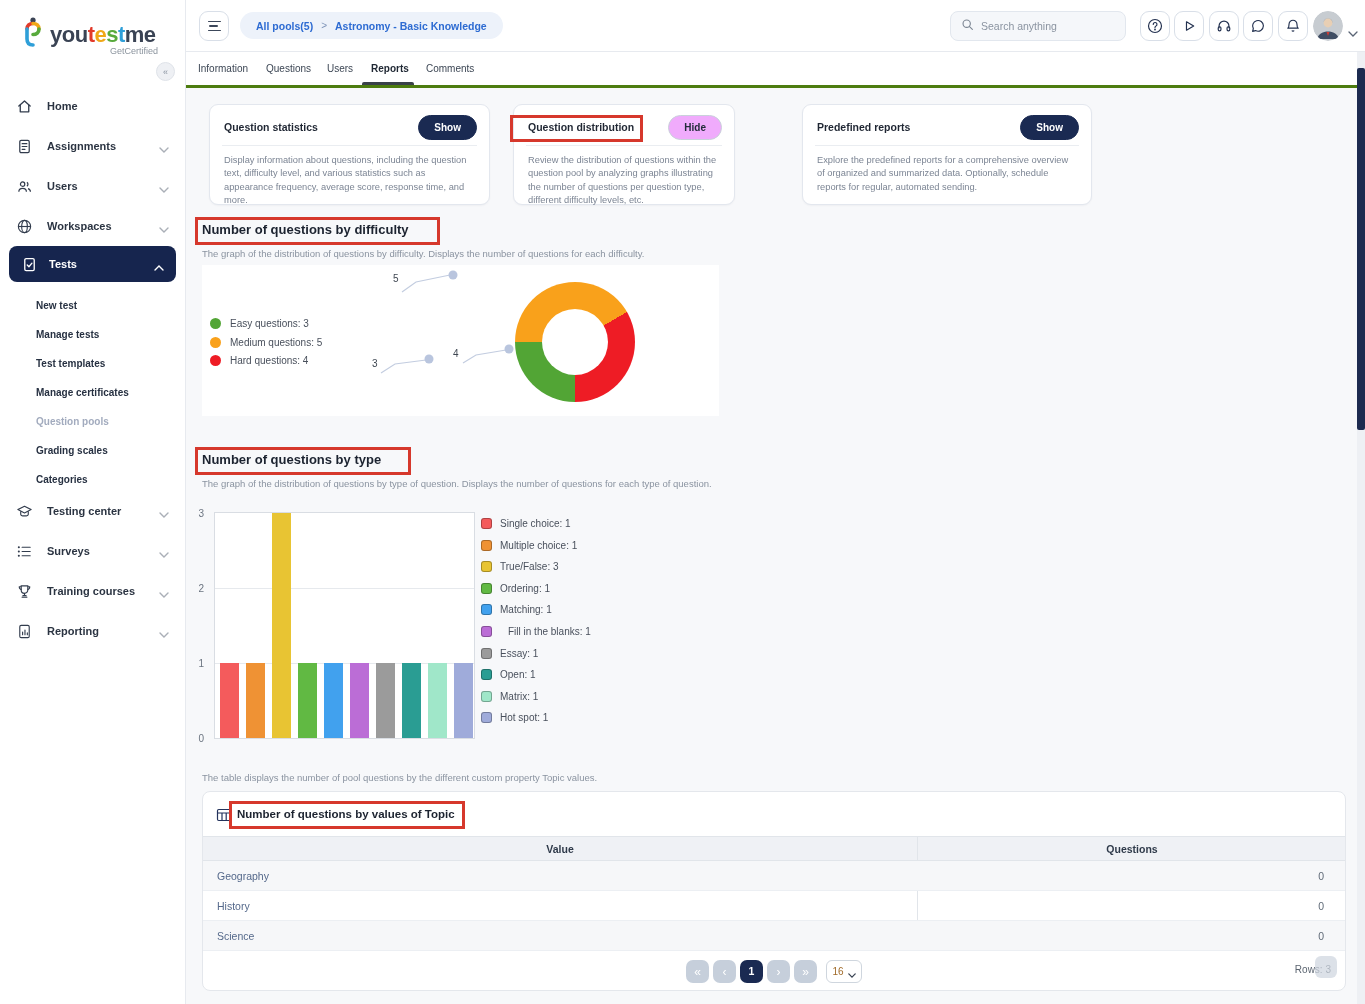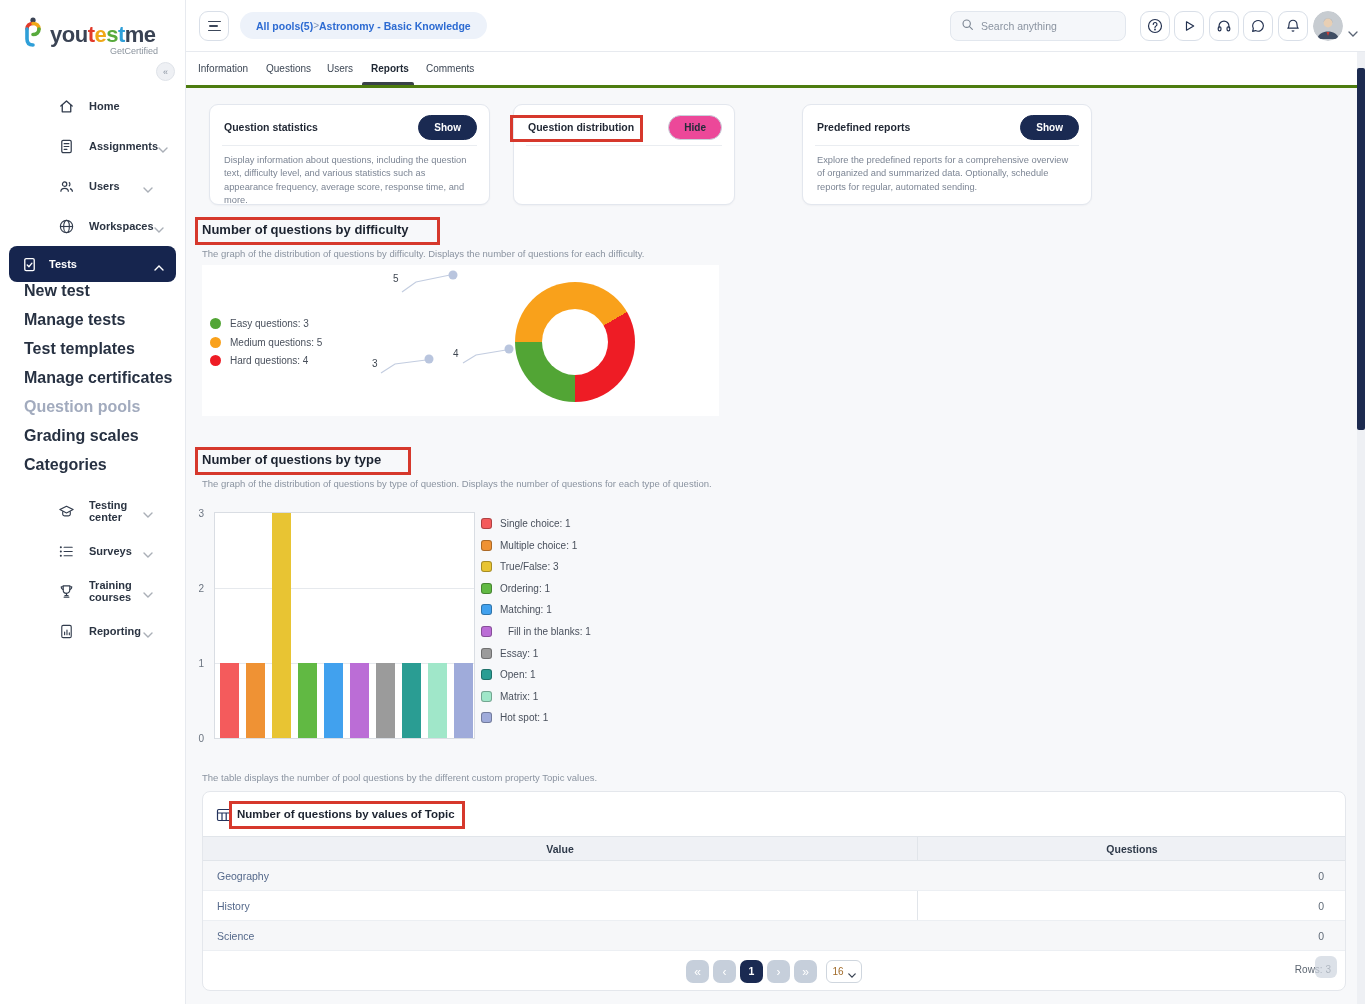--- a/index.html
+++ b/index.html
@@ -8,56 +8,56 @@
   .abs { position:absolute; }
 
   
   #sidebar { position:absolute; left:0; top:0; width:186px; height:1004px; background:#fff; border-right:1px solid #e7eaef; z-index:10; }
   .logo-block { position:relative; height:60px; padding:14px 0 0 22px; }
   .logo-mark { position:absolute; left:22px; top:14px; }
   .wordmark { position:absolute; left:50px; top:22px; font-size:22px; font-weight:bold; letter-spacing:-0.5px; }
   .tagline { position:absolute; left:0; top:46px; width:158px; text-align:right; font-size:9px; color:#8b949e; }
   .collapse-btn { position:absolute; left:156px; top:62px; width:19px; height:19px; border-radius:50%; background:#eef0f4; border:1px solid #dfe3e9; color:#8a93a0; font-size:9px; display:flex; align-items:center; justify-content:center; cursor:pointer; }
   #nav { margin-top:26px; }
-  .nav-item { display:flex; align-items:center; height:40px; padding:0 32px; color:#2b3442; font-size:11px; font-weight:bold; cursor:pointer;margin-left:26px; }
+  .nav-item { display:flex; align-items:center; height:40px; padding:0 16px; color:#2b3442; font-size:11px; font-weight:bold; cursor:pointer; }
   .nav-item .nav-ic { width:17px; height:17px; margin-right:14px; color:#323c4d; flex:none; }
   .nav-item .chev { margin-left:auto; color:#55607080; width:10px; height:6px; }
   .nav-item.active { background:#16254e; color:#fff; margin:0 9px; padding:0 12px; border-radius:8px; height:36px; }
   .nav-item.active .nav-ic { color:#fff; margin-right:11px; }
   .nav-item.active .chev { color:#fff; }
-  .sub-item { height:29px; display:flex; align-items:flex-start; padding-left:24px; font-size:16px; font-weight:bold; color:#273142; cursor:pointer; }
+  .sub-item { height:29px; display:flex; align-items:flex-end; padding-left:36px; font-size:10px; font-weight:bold; color:#273142; cursor:pointer; }
   .sub-item.current { color:#a2abbe; }
 
   
   #topbar { position:absolute; left:186px; top:0; width:1179px; height:52px; background:#fff; border-bottom:1px solid #e7eaef; z-index:5; }
   .hamburger { position:absolute; left:13px; top:11px; width:30px; height:30px; border:1px solid #d9dfe8; border-radius:9px; background:#fff; display:flex; flex-direction:column; justify-content:center; align-items:center; gap:3px; cursor:pointer; }
   .hamburger i { display:block; height:1.6px; background:#3c475a; border-radius:2px; }
   .hamburger i:nth-child(1){ width:13px; } .hamburger i:nth-child(2){ width:9px; align-self:flex-start; margin-left:8.5px;} .hamburger i:nth-child(3){ width:13px; }
-  .breadcrumb { position:absolute; left:54px; top:12px; height:27px; background:#edf2fa; border-radius:14px; display:flex; align-items:center; padding:0 16px; font-size:10.5px; font-weight:bold; }
+  .breadcrumb { position:absolute; left:54px; top:12px; height:27px; background:#edf2fa; border-radius:14px; display:flex; align-items:center; padding:0 16px; gap:8px; font-size:10.5px; font-weight:bold; }
   .breadcrumb a { color:#2d6bd2; text-decoration:none; cursor:pointer; }
   .breadcrumb .sep { color:#7d93b8; font-weight:normal; font-size:10px; }
   .searchbox { position:absolute; left:764px; top:11px; width:176px; height:30px; background:#f5f7fa; border:1px solid #e2e7ee; border-radius:8px; display:flex; align-items:center; padding:0 10px; gap:7px; }
   .searchbox input { border:none; outline:none; background:transparent; font-size:10.5px; color:#333; width:130px; font-family:"Liberation Sans", sans-serif; }
   .searchbox input::placeholder { color:#8a93a0; }
   .hbtn { position:absolute; top:11px; width:30px; height:30px; border:1px solid #d9dfe8; border-radius:9px; background:#fff; color:#22304f; display:flex; align-items:center; justify-content:center; cursor:pointer; }
   .avatar { position:absolute; left:1127px; top:11px; width:30px; height:30px; border-radius:50%; overflow:hidden; cursor:pointer; }
   .av-chev { position:absolute; left:1162px; top:23px; color:#5a6475; width:10px; height:6px; cursor:pointer; }
 
   
   #tabbar { position:absolute; left:186px; top:52px; width:1179px; height:36px; background:#fff; border-bottom:3px solid #4d7c0f; z-index:4; }
   .tab { position:absolute; top:11px; font-size:10px; color:#3c4654; cursor:pointer; }
   .tab.active { font-weight:bold; color:#1f2733; }
   .tab-underline { position:absolute; left:176px; bottom:0; width:52px; height:3px; background:#3a4249; border-radius:2px 2px 0 0; }
 
   
   .card { position:absolute; top:104px; height:101px; background:#fff; border:1px solid #e3e7ee; border-radius:9px; box-shadow:0 1px 2px rgba(20,30,60,.04); padding:11px 14px; }
   .card-title { font-size:10.5px; font-weight:bold; color:#1f2633; margin-top:5px; }
   .card-btn { position:absolute; right:12px; top:10px; height:25px; padding:0 15px; border-radius:13px; font-size:10px; font-weight:bold; display:flex; align-items:center; cursor:pointer; }
   .card-btn.primary { background:#1a2a52; color:#fff; border:1px solid #1a2a52; }
-  .card-btn.secondary { background:#ec4899; color:#222c3a; border:1px solid #c9d1db; }
+  .card-btn.secondary { background:#f0abfc; color:#222c3a; border:1px solid #c9d1db; }
   .card-divider { border-top:1px solid #eaedf1; margin:12px -2px 8px; }
   .card-desc { font-size:9.3px; line-height:1.45; color:#7c8594; }
 
   
   .section-title { position:absolute; font-size:13px; font-weight:bold; color:#1c2330; }
   .section-sub { position:absolute; font-size:9.5px; color:#8a93a0; }
   .annotation { position:absolute; border:3px solid #d6382c; z-index:50; pointer-events:none; }
 
   
   #donut-wrap { position:absolute; left:202px; top:265px; width:517px; height:151px; background:#fff; }
@@ -316,20 +316,21 @@
   <div class="card" style="left:209px; width:281px;">
     <div class="card-title">Question statistics</div>
     <div class="card-btn primary">Show</div>
     <div class="card-divider"></div>
     <div class="card-desc">Display information about questions, including the question text, difficulty level, and various statistics such as appearance frequency, average score, response time, and more.</div>
   </div>
   <div class="card" style="left:513px; width:222px;">
     <div class="card-title">Question distribution</div>
     <div class="card-btn secondary">Hide</div>
     <div class="card-divider"></div>
+    <div class="card-desc">Review the distribution of questions within the question pool by analyzing graphs illustrating the number of questions per question type, different difficulty levels, etc.</div>
   </div>
   <div class="card" style="left:802px; width:290px;">
     <div class="card-title">Predefined reports</div>
     <div class="card-btn primary">Show</div>
     <div class="card-divider"></div>
     <div class="card-desc">Explore the predefined reports for a comprehensive overview of organized and summarized data. Optionally, schedule reports for regular, automated sending.</div>
   </div>
 
   <div class="section-title" style="left:202px; top:222px;">Number of questions by difficulty</div>
   <div class="section-sub" style="left:202px; top:248px;">The graph of the distribution of questions by difficulty. Displays the number of questions for each difficulty.</div>

